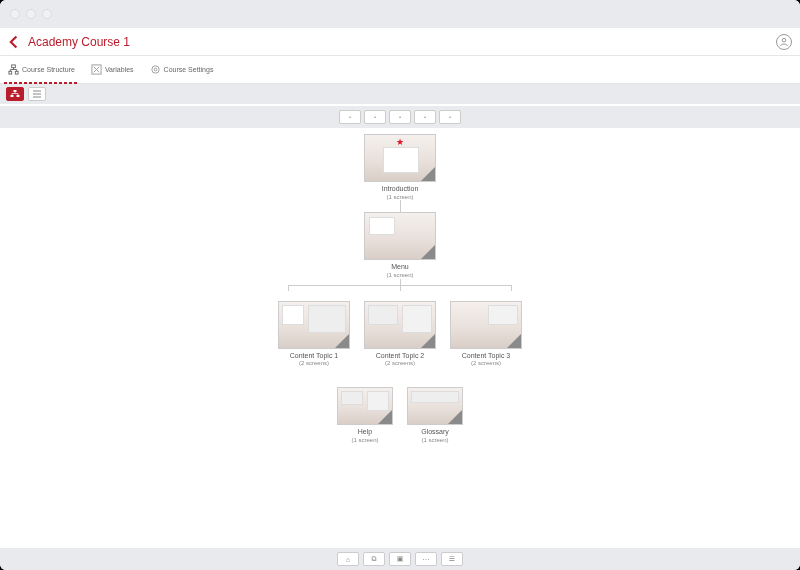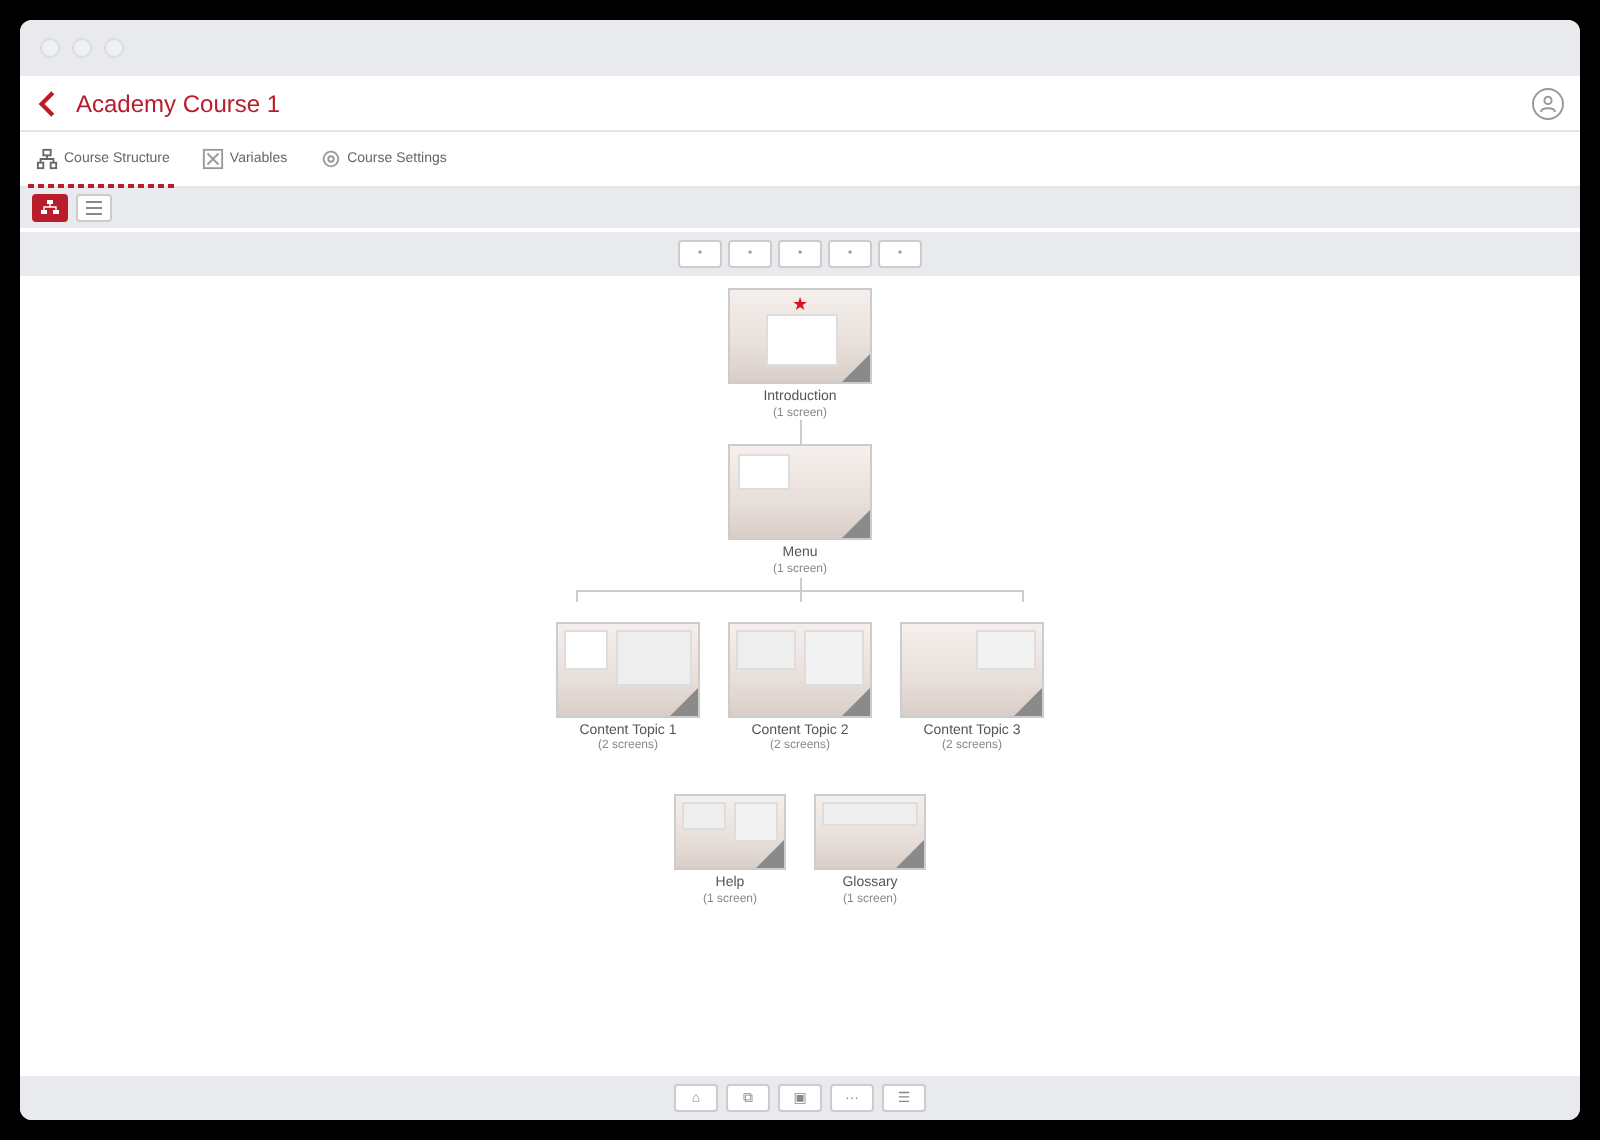--- a/index.html
+++ b/index.html
@@ -1,17 +1,17 @@
 <!DOCTYPE html>
 <html><head>
 <meta charset="utf-8">
 <style>
   * { box-sizing: border-box; margin: 0; padding: 0; font-family: Arial, sans-serif; }
   body { background: #000; display: flex; justify-content: center; align-items: center; width: 800px; height: 570px; }
-  .frame { background: #000; padding: 10px; border-radius: 6px; width: 800px; height: 570px; }
+  .frame { background: #000; border-radius: 6px; width: 800px; height: 570px; }
   .window { background: #fff; border-radius: 6px; overflow: hidden; width: 100%; height: 100%; display: flex; flex-direction: column; }
   .titlebar { background: #e8eaed; height: 28px; display: flex; align-items: center; padding: 0 10px; gap: 6px; }
   .dot { width: 10px; height: 10px; border-radius: 50%; background: #f0f1f3; border: 1px solid #dcdde0; }
   .header { display: flex; align-items: center; height: 28px; border-bottom: 1px solid #e5e5e5; padding: 0 8px; }
   .back-icon { width: 14px; height: 14px; display: flex; align-items: center; justify-content: center; color: #b91c2b; margin-right: 6px; }
   .course-title { color: #b91c2b; font-size: 12px; font-weight: 500; flex: 1; }
   .user-icon { width: 16px; height: 16px; border-radius: 50%; border: 1px solid #999; display: flex; align-items: center; justify-content: center; }
   .tabs { display: flex; height: 28px; border-bottom: 1px solid #e5e5e5; }
   .tab { display: flex; align-items: center; gap: 3px; padding: 0 8px; font-size: 7px; color: #666; cursor: pointer; position: relative; }
   .tab.active::after { content: ''; position: absolute; bottom: -1px; left: 4px; right: 4px; height: 2px; background: repeating-linear-gradient(90deg,#b91c2b 0 3px,transparent 3px 5px); }

